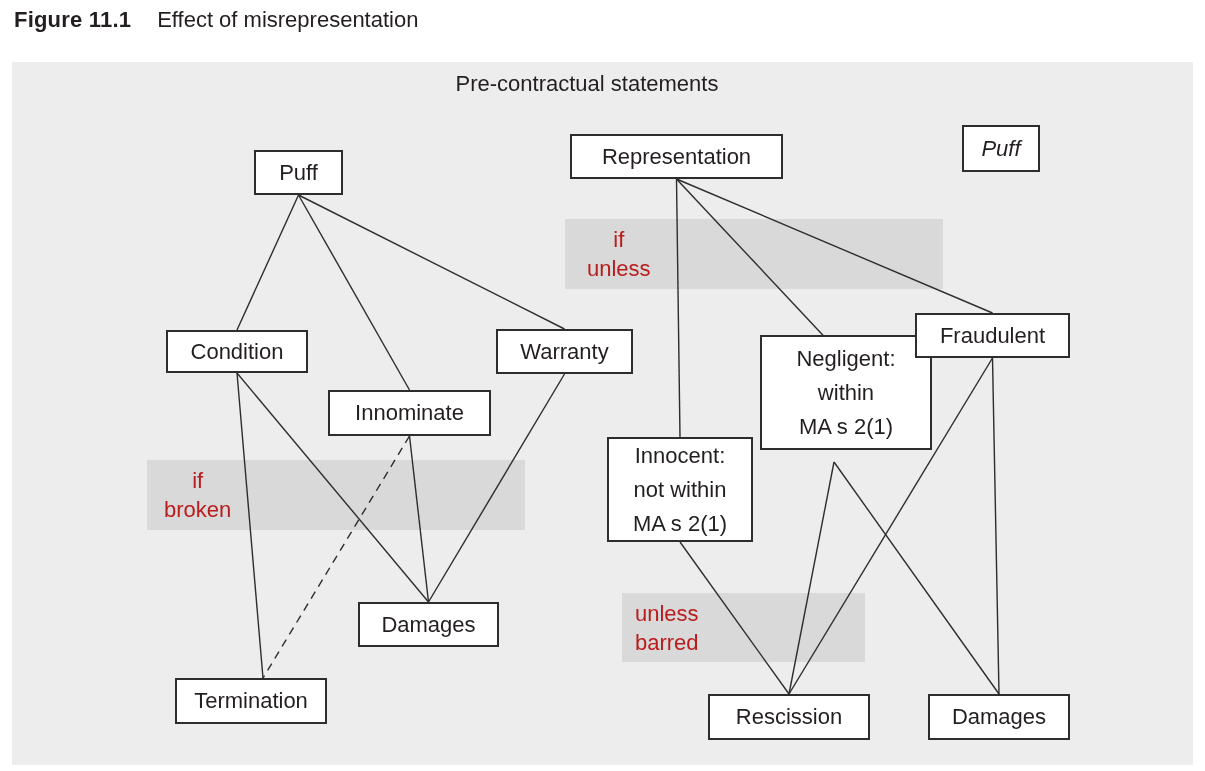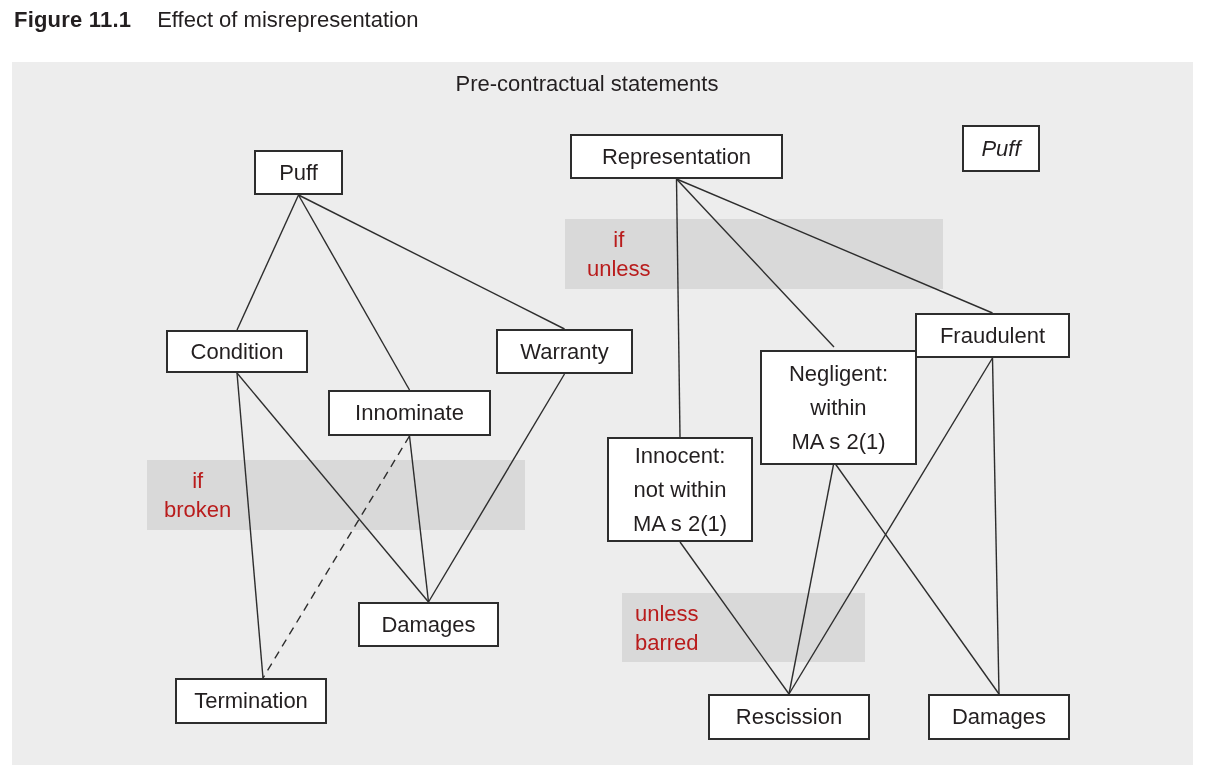--- a/index.html
+++ b/index.html
@@ -82,21 +82,21 @@
 
   <div class="node" style="left: 254px; top: 150px; width: 89px; height: 45px;">Puff</div>
   <div class="node" style="left: 570px; top: 134px; width: 213px; height: 45px;">Representation</div>
   <div class="node" style="left: 962px; top: 125px; width: 78px; height: 47px; font-style: italic;">Puff</div>
   <div class="node" style="left: 166px; top: 330px; width: 142px; height: 43px;">Condition</div>
   <div class="node" style="left: 328px; top: 390px; width: 163px; height: 46px;">Innominate</div>
   <div class="node" style="left: 496px; top: 329px; width: 137px; height: 45px;">Warranty</div>
   <div class="node" style="left: 607px; top: 437px; width: 146px; height: 105px;">Innocent:
 not within
 MA s 2(1)</div>
-  <div class="node" style="left: 760px; top: 350px; width: 157px; height: 115px;">Negligent:
+  <div class="node" style="left: 760px; top: 335px; width: 172px; height: 115px;">Negligent:
 within
 MA s 2(1)</div>
   <div class="node" style="left: 915px; top: 313px; width: 155px; height: 45px;">Fraudulent</div>
   <div class="node" style="left: 358px; top: 602px; width: 141px; height: 45px;">Damages</div>
   <div class="node" style="left: 175px; top: 678px; width: 152px; height: 46px;">Termination</div>
   <div class="node" style="left: 708px; top: 694px; width: 162px; height: 46px;">Rescission</div>
   <div class="node" style="left: 928px; top: 694px; width: 142px; height: 46px;">Damages</div>
 
 </div>
 

